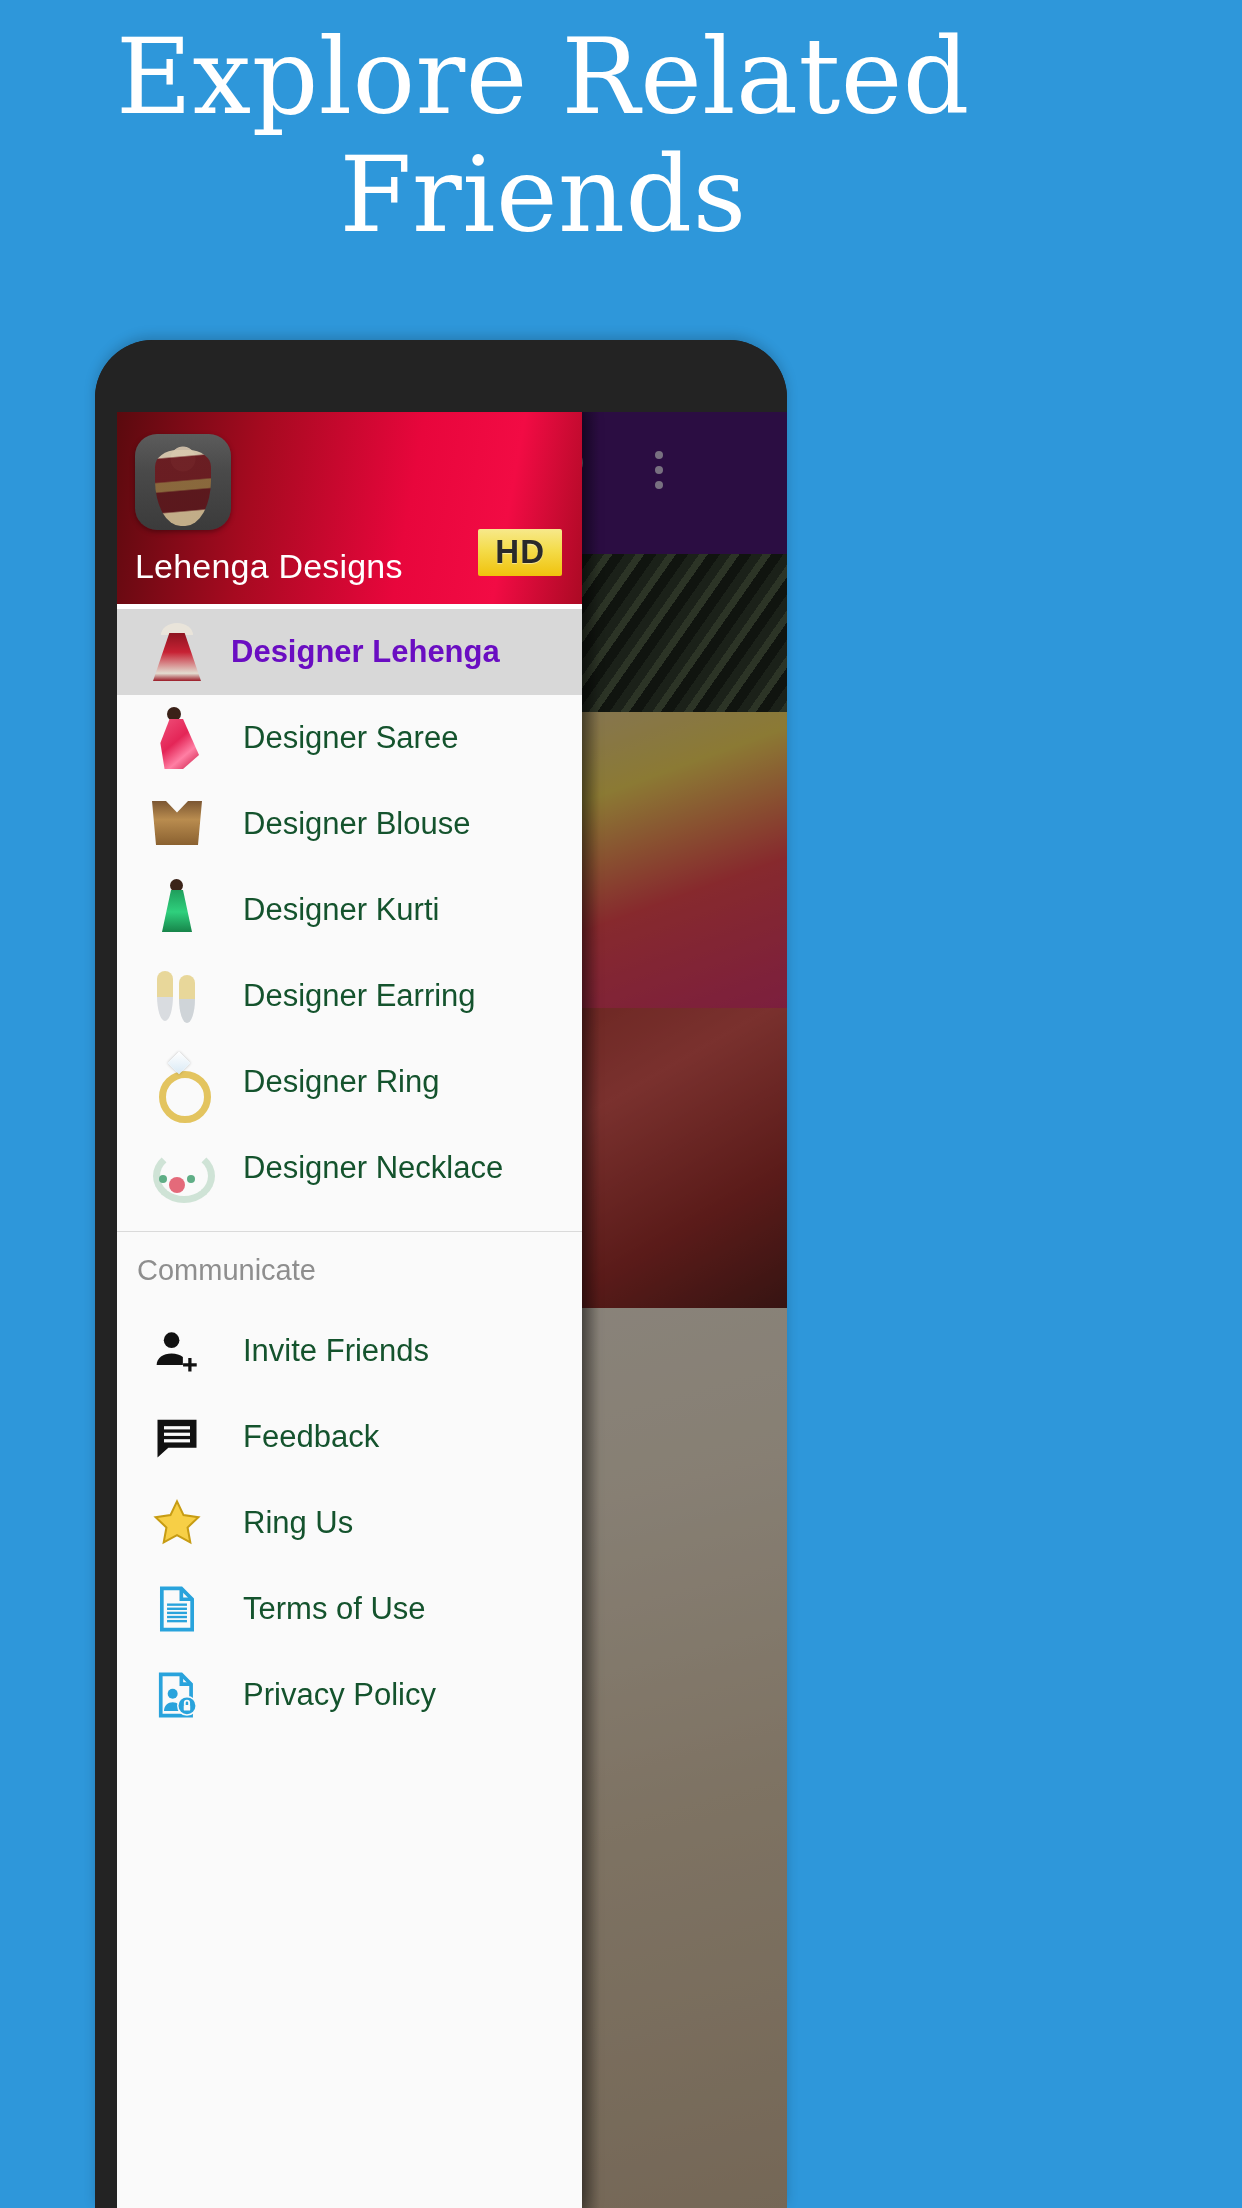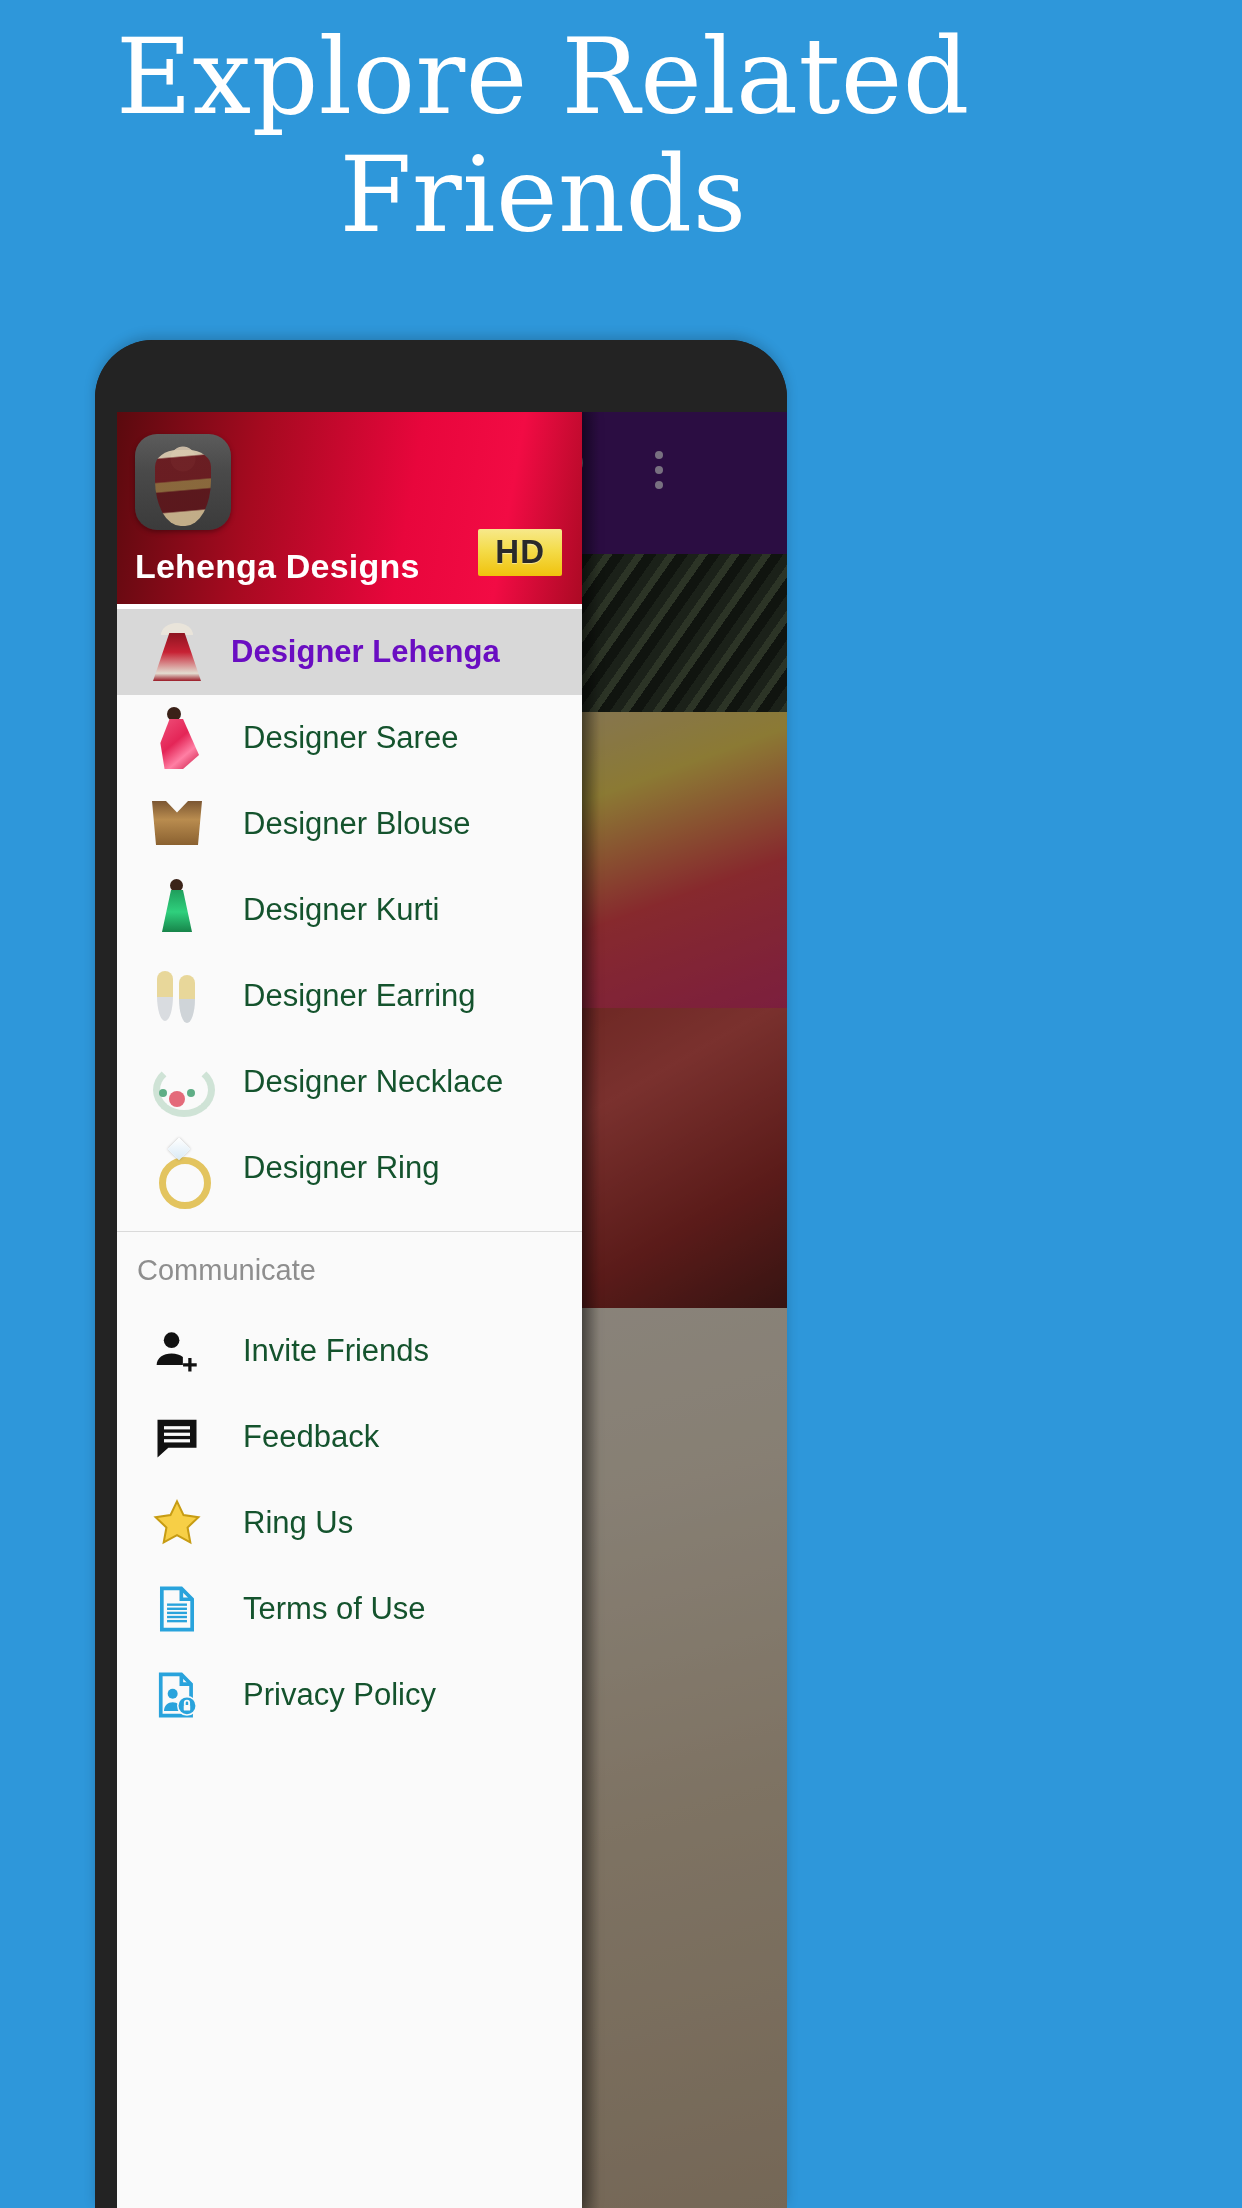--- a/index.html
+++ b/index.html
@@ -135,21 +135,21 @@
   #drawer-avatar::after {
     content: "";
     position: absolute; left: 20px; top: 16px; width: 56px; height: 76px;
     background:
       linear-gradient(175deg, #d8c9ae 0 10%, #6b1b20 12% 40%, #8d6a3c 42% 52%, #5c161b 54% 78%, #c9b38c 80% 100%);
     border-radius: 40% 40% 46% 46% / 22% 22% 60% 60%;
     opacity: .95;
   }
   #drawer-app-title {
     position: absolute; left: 18px; bottom: 18px;
-    color: #ffffff; font-size: 34px; font-weight: 700;
+    color: #ffffff; font-size: 34px; font-weight: 400;
     letter-spacing: .2px;
   }
   #hd-badge {
     position: absolute; right: 20px; bottom: 28px;
     padding: 6px 17px 8px 17px;
     background: linear-gradient(180deg, #f7e98b 0%, #f4dc4a 45%, #f0c20d 100%);
     color: #2a2a2a;
     font-size: 33px; font-weight: 700;
     letter-spacing: 1px;
     line-height: 1;
@@ -364,30 +364,30 @@
 
       <div class="drawer-item">
         <span class="item-icon">
             <span class="glyph glyph-earring"></span>
           </span>
         <span class="item-label">Designer Earring</span>
       </div>
 
       <div class="drawer-item">
         <span class="item-icon">
+            <span class="glyph glyph-ring"></span>
+          </span>
+        <span class="item-label">Designer Ring</span>
+      </div>
+
+      <div class="drawer-item">
+        <span class="item-icon">
             <span class="glyph glyph-necklace"></span>
           </span>
         <span class="item-label">Designer Necklace</span>
-      </div>
-
-      <div class="drawer-item">
-        <span class="item-icon">
-            <span class="glyph glyph-ring"></span>
-          </span>
-        <span class="item-label">Designer Ring</span>
       </div>
 
       <div id="drawer-section-divider"></div>
       <div id="drawer-section-label">Communicate</div>
 
       <div class="drawer-item">
         <span class="item-icon">
           <svg width="52" height="52" viewBox="0 0 24 24">
             <circle cx="9.5" cy="7" r="3.6" class="icon-black"></circle>
             <path d="M2.6 18.5c0-3.4 3.1-5.4 6.9-5.4 2.1 0 4 .6 5.2 1.7v3.7H2.6z" class="icon-black"></path>

